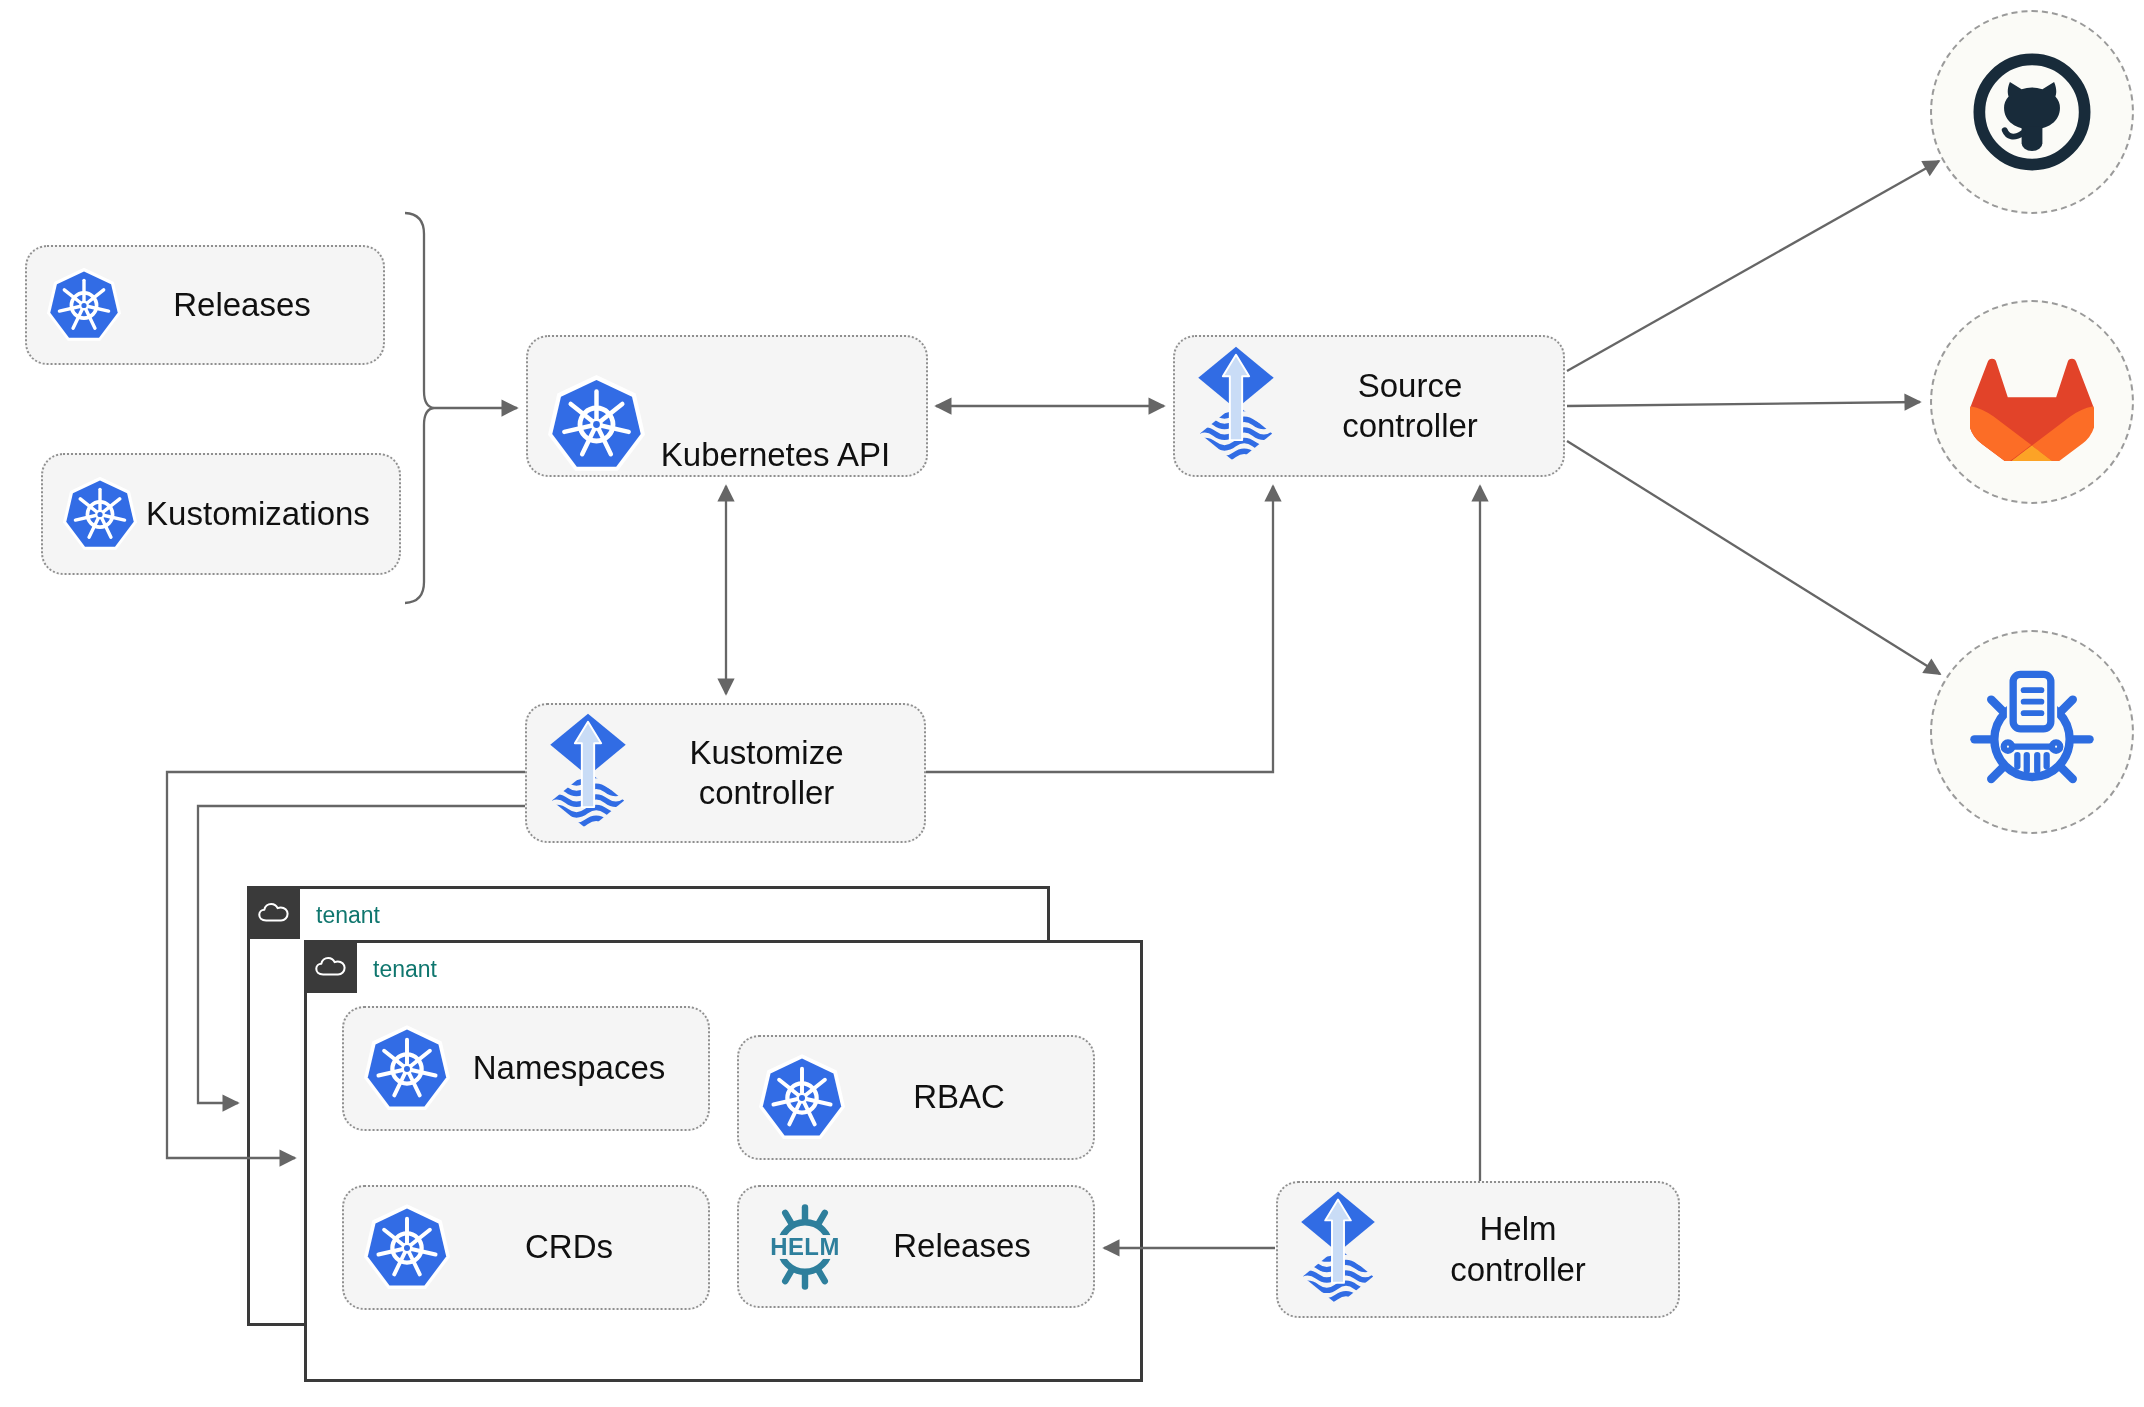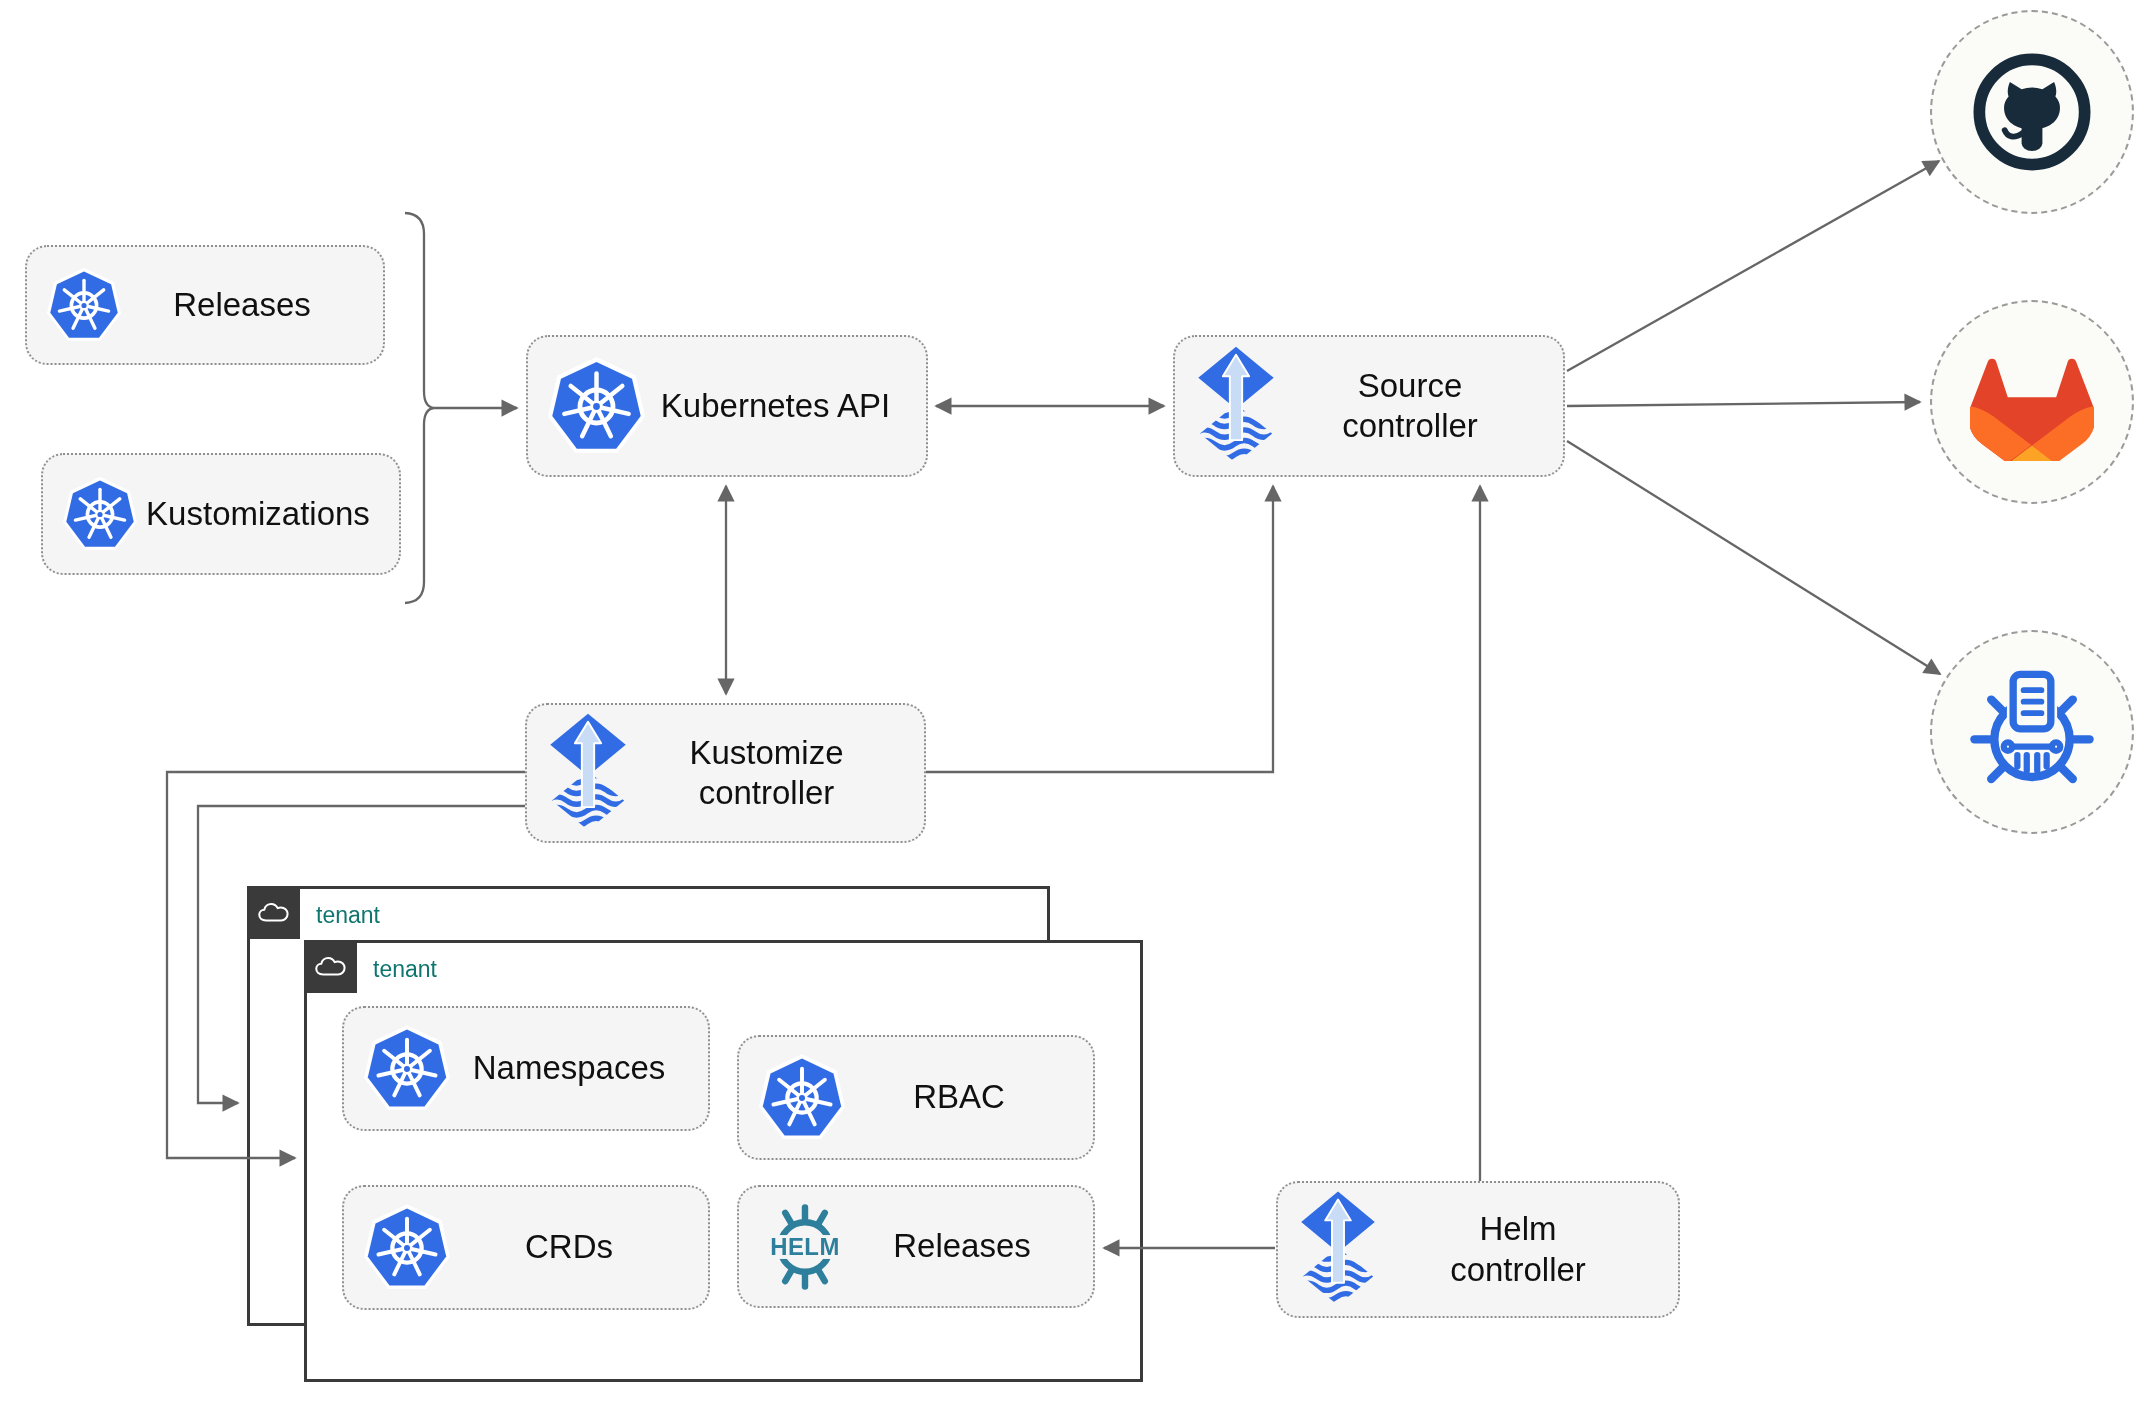--- a/index.html
+++ b/index.html
@@ -151,21 +151,21 @@
     <span class="label">Releases</span>
   </div>
 
   <div class="node" style="left:41px;top:453px;width:360px;height:122px;">
     <svg class="icon" width="74" height="77">
         <use href="#sym-k8s"></use>
       </svg>
     <span class="label">Kustomizations</span>
   </div>
 
-  <div class="node" style="left:526px;top:335px;width:402px;height:142px;">
+  <div class="node" style="left:526px;top:335px;width:402px;height:142px;align-items:flex-end;">
     <svg class="icon" width="97" height="101">
         <use href="#sym-k8s"></use>
       </svg>
     <span class="label">Kubernetes API</span>
   </div>
 
   <div class="node" style="left:1173px;top:335px;width:392px;height:142px;">
     <svg class="icon" width="82" height="123">
         <use href="#sym-flux"></use>
       </svg>

